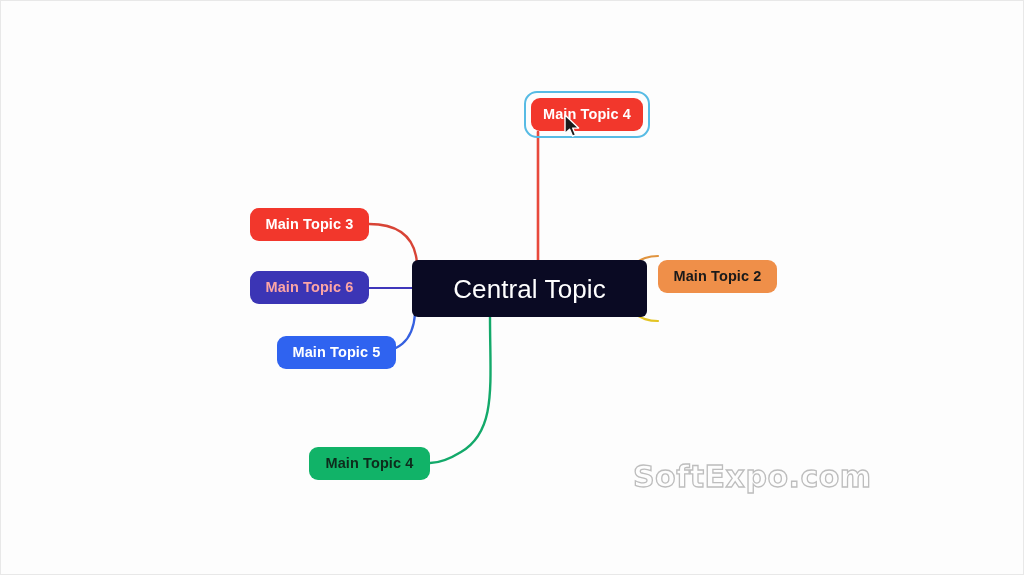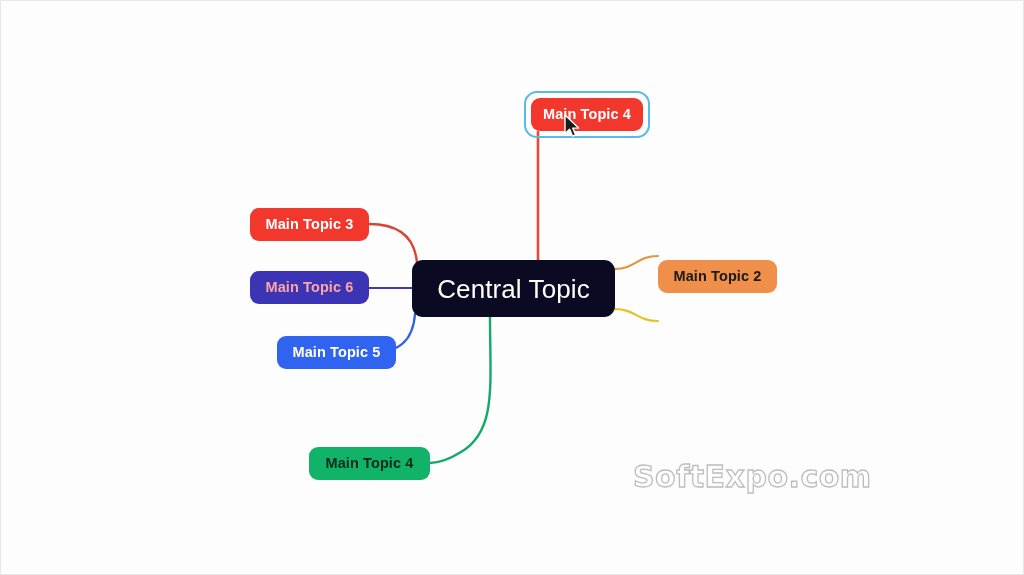--- a/index.html
+++ b/index.html
@@ -35,24 +35,24 @@
     white-space: nowrap;
     letter-spacing: 0.1px;
   }
   .node-label {
     display: block;
     line-height: 1;
   }
   #node-central {
     left: 411px;
     top: 259px;
-    width: 203px;
+    width: 235px;
     height: 57px;
     background: #0a0a23;
-    border-radius: 11px;
+    border-radius: 6px;
     font-size: 26px;
     color: #ffffff;
     font-weight: 400;
   }
   .topic {
     height: 33px;
     font-size: 14.5px;
     font-weight: 600;
     border-radius: 9px;
   }

